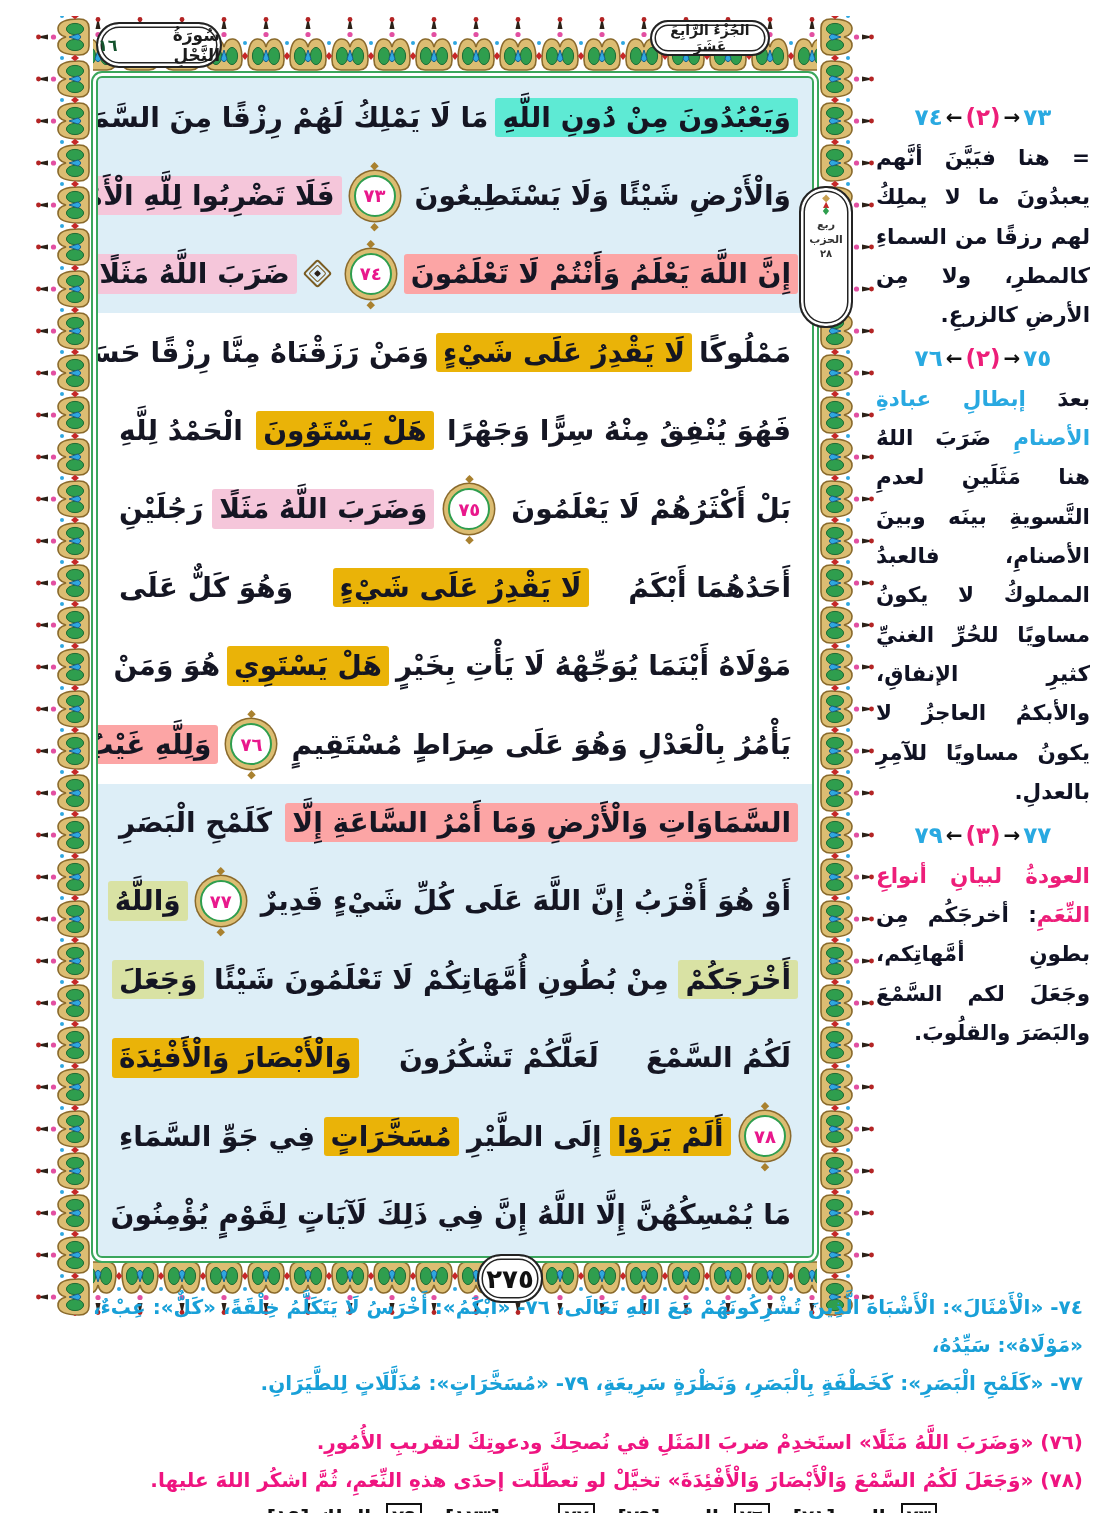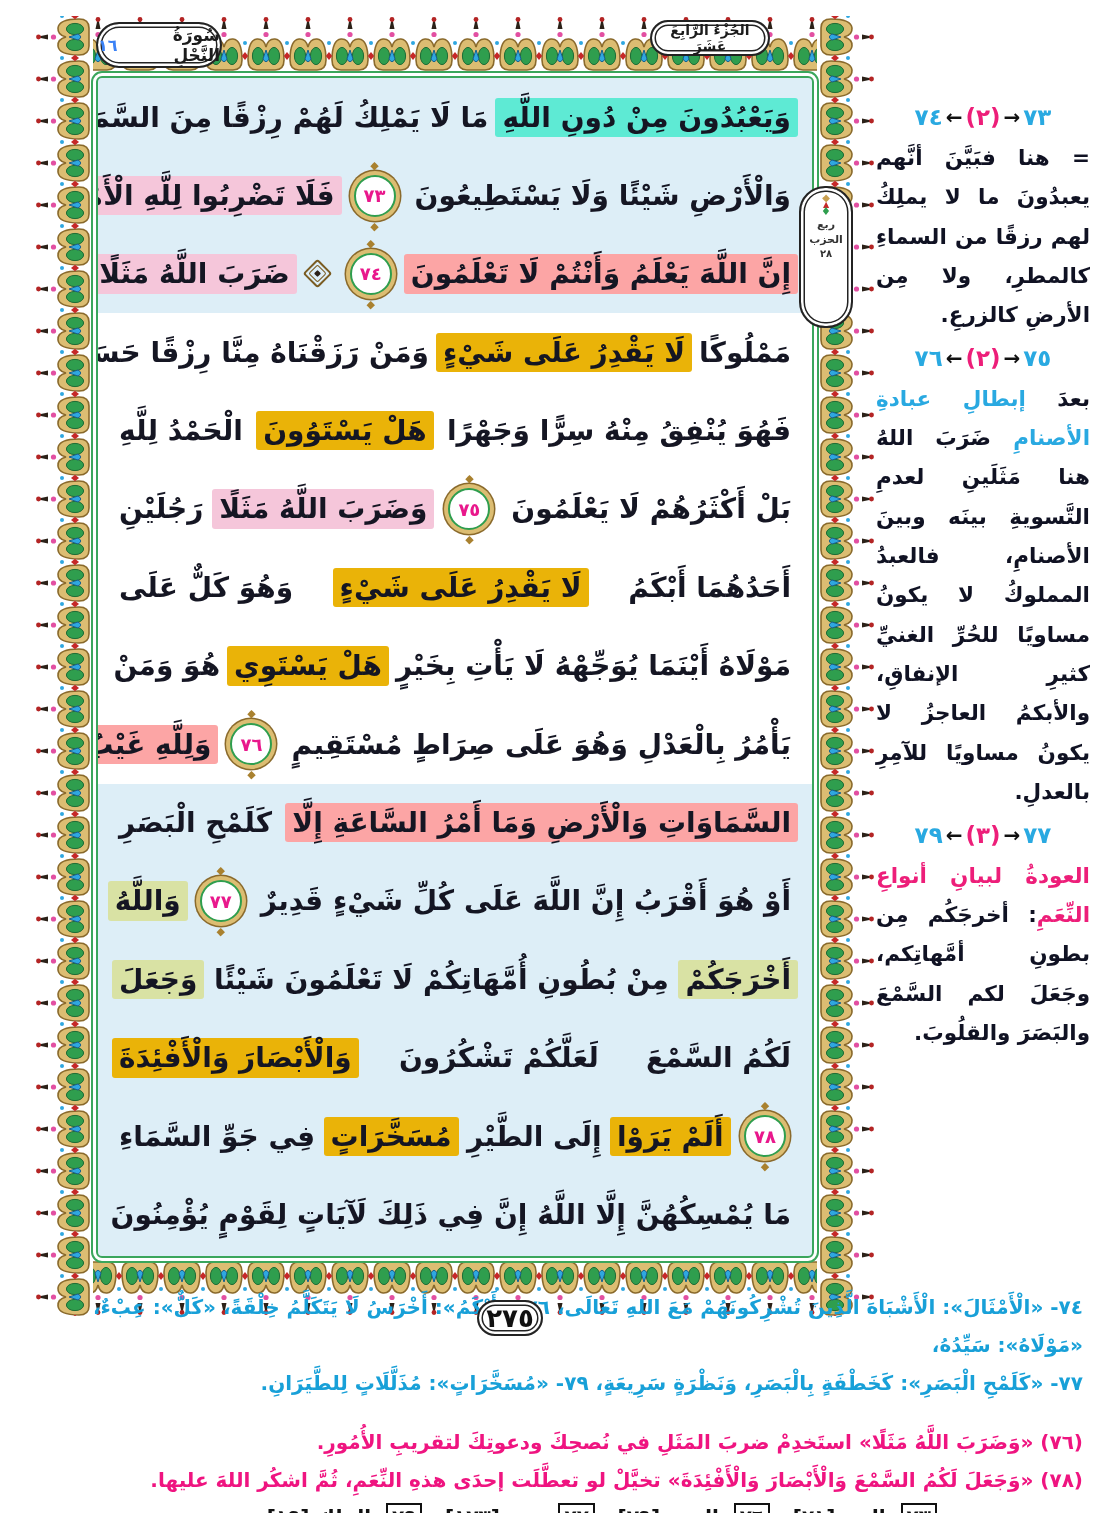--- a/index.html
+++ b/index.html
@@ -39,24 +39,24 @@
        border:2.5px solid #7a5c22;border-radius:3px;transform:rotate(45deg);flex:0 0 auto;}
   .rub::before{content:"";position:absolute;inset:2px;border:1.5px solid #7a5c22;border-radius:2px;}
   .rub::after{content:"";position:absolute;inset:6px;background:#2b2118;border-radius:1px;}
 
   
   .cartouche{position:absolute;background:#fff;border:2px solid #232323;border-radius:24px;
              box-shadow:inset 0 0 0 2.5px #fff,inset 0 0 0 4px #232323;
              display:flex;align-items:center;justify-content:center;z-index:5;box-sizing:border-box;}
   .surah-cart{left:96px;top:22px;width:126px;height:46px;gap:7px;}
   .surah-name{font-size:17px;font-weight:bold;color:#1c1c1c;}
-  .surah-num{font-size:16px;font-weight:bold;color:#3b82f6;}
+  .surah-num{font-size:16px;font-weight:bold;color:#14532d;}
   .juz-cart{left:650px;top:20px;width:120px;height:36px;}
   .juz-name{font-size:14px;font-weight:bold;color:#1c1c1c;text-align:center;line-height:1.15;padding:0 6px;}
-  .page-cart{left:477px;top:1300px;width:66px;height:36px;}
+  .page-cart{left:477px;top:1254px;width:66px;height:49px;}
   .page-num{font-size:26px;font-weight:bold;color:#111;}
   .hizb-cart{left:799px;top:186px;width:54px;height:142px;border-radius:26px;
              flex-direction:column;gap:1px;padding-top:6px;justify-content:flex-start;}
   .hizb-orn{display:flex;flex-direction:column;align-items:center;line-height:.8;}
   .hizb-orn .o1{color:#c9a050;font-size:10px;} .hizb-orn .o2{color:#c62828;font-size:8px;}
   .hizb-orn .o3{color:#2f9e4e;font-size:11px;}
   .hizb-t{font-size:11px;font-weight:bold;color:#333;line-height:1.25;text-align:right;}
   .hizb-n{font-size:10px;font-weight:bold;color:#333;}
 
   

